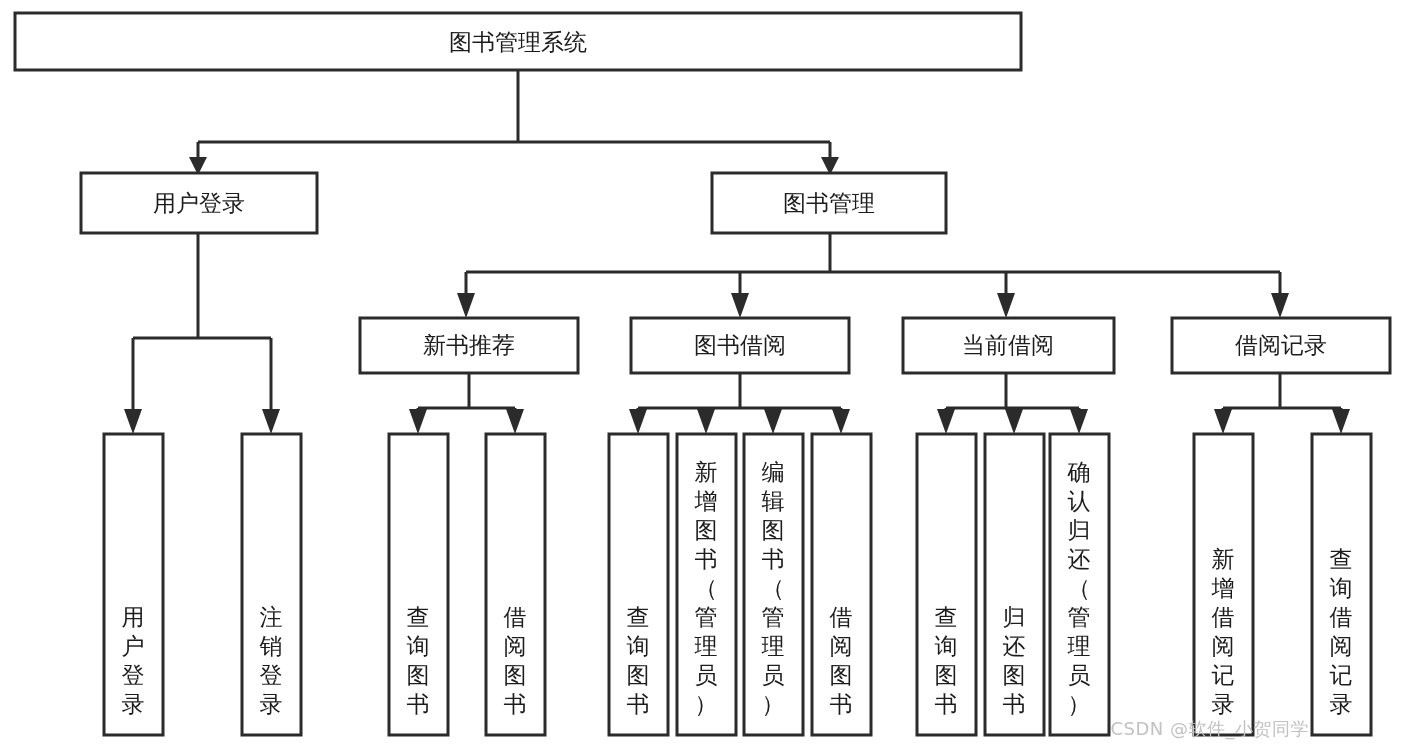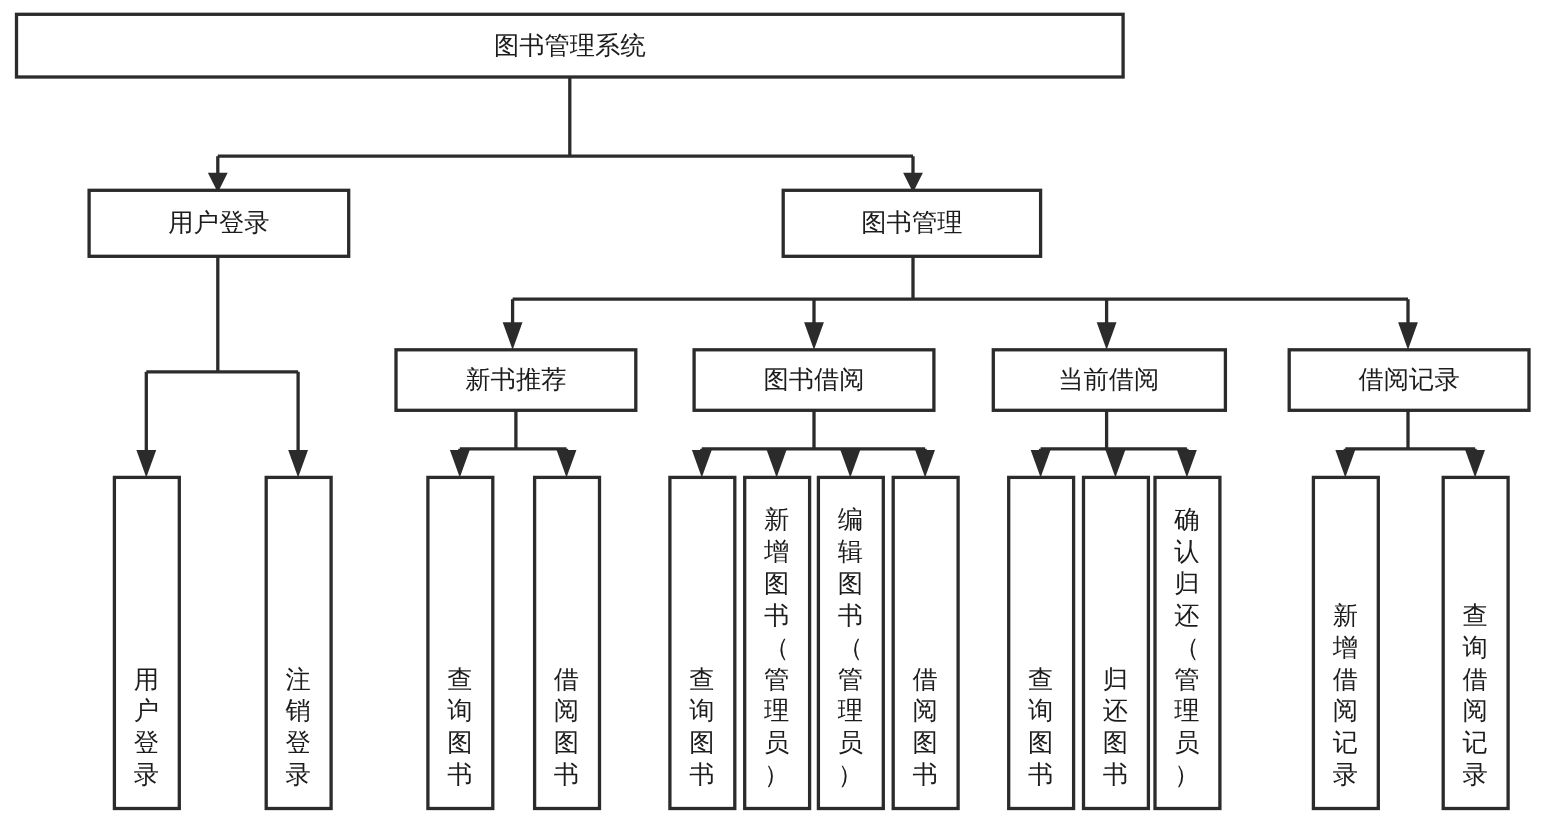--- a/index.html
+++ b/index.html
@@ -234,13 +234,14 @@
         <text class="node-label-v" x="1223"><tspan x="1223" y="567">新</tspan><tspan x="1223" y="596">增</tspan><tspan x="1223" y="625">借</tspan><tspan x="1223" y="654">阅</tspan><tspan x="1223" y="683">记</tspan><tspan x="1223" y="712">录</tspan></text>
       </g>
       <g>
         <rect class="node-rect" x="1312" y="434" width="59" height="301"></rect>
         <text class="node-label-v" x="1341"><tspan x="1341" y="567">查</tspan><tspan x="1341" y="596">询</tspan><tspan x="1341" y="625">借</tspan><tspan x="1341" y="654">阅</tspan><tspan x="1341" y="683">记</tspan><tspan x="1341" y="712">录</tspan></text>
       </g>
     </g>
 
   </svg>
 
+  <div class="watermark">CSDN @软件_小贺同学</div>
 </div>
 
 </body></html>

